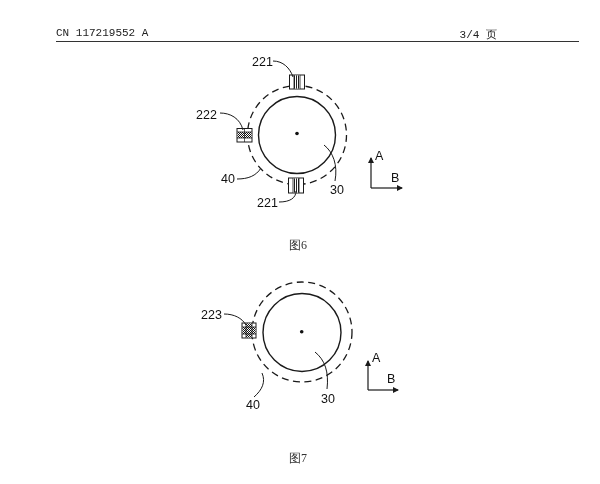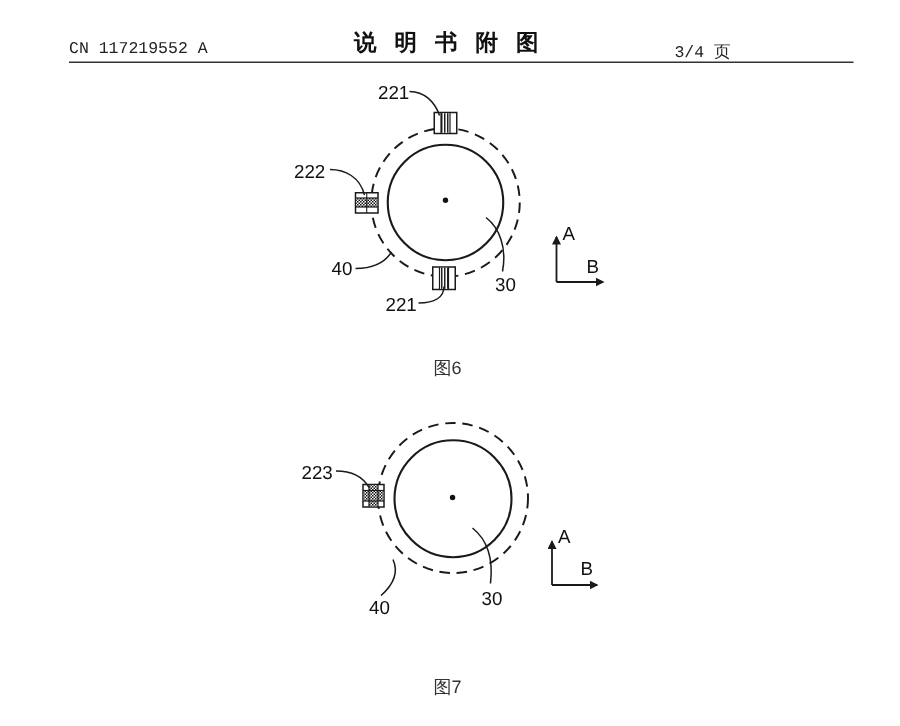--- a/index.html
+++ b/index.html
@@ -1,30 +1,29 @@
 <!DOCTYPE html>
 <html><head>
   <meta charset="utf-8">
   <style>
     html, body { margin: 0; padding: 0; background: #ffffff; }
     body { width: 600px; height: 484px; position: relative; overflow: hidden; font-family: "Liberation Sans", sans-serif; color: #111; }
-    .header { position: absolute; left: 8px; top: 0; width: 519px; height: 44px; }
+    .header { position: absolute; left: 18px; top: 0; width: 519px; height: 44px; }
     .doc-id { position: absolute; left: 38px; top: 27px; font-family: "Liberation Mono", "DejaVu Sans Mono", monospace; font-size: 11px; color: #222; }
     .doc-title { position: absolute; left: 228px; top: 19px; font-family: "DejaVu Sans", sans-serif; font-size: 15px; font-weight: bold; letter-spacing: 12px; color: #111; }
     .page-num { position: absolute; right: 40px; top: 27px; font-family: "Liberation Mono", "DejaVu Sans Mono", monospace; font-size: 11px; color: #222; margin-left: 12px; }
     .rule { position: absolute; left: 38px; top: 41px; width: 523px; height: 0; border-top: 1.5px solid #333; }
     svg.fig { position: absolute; left: 0; top: 0; }
-    .caption { position: absolute; font-family: Liberation Sans, sans-serif; font-size: 12px; color: #333; }
+    .caption { position: absolute; font-family: Liberation Serif, serif; font-size: 12px; color: #333; }
   </style>
 </head>
 <body>
 
 <div class="header">
   <span class="doc-id">CN 117219552 A</span>
-  <span class="doc-title">说明书附图</span>
   <span class="page-num">3/4 页</span>
   <div class="rule"></div>
 </div>
 
 <svg class="fig" width="600" height="484" viewBox="0 0 600 484">
   <defs>
     <marker id="arr" markerWidth="6" markerHeight="6" refX="5" refY="3" orient="auto" markerUnits="userSpaceOnUse">
       <path d="M0,0 L6,3 L0,6 Z" fill="#1a1a1a"></path>
     </marker>
     <pattern id="hatchV" width="2" height="2" patternUnits="userSpaceOnUse">

